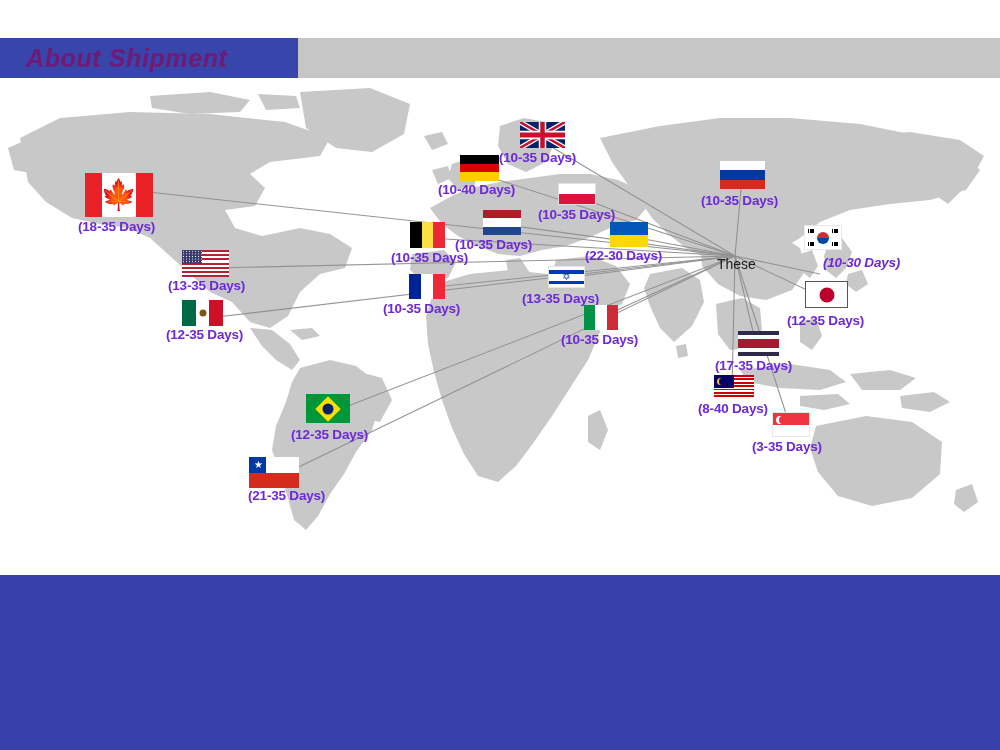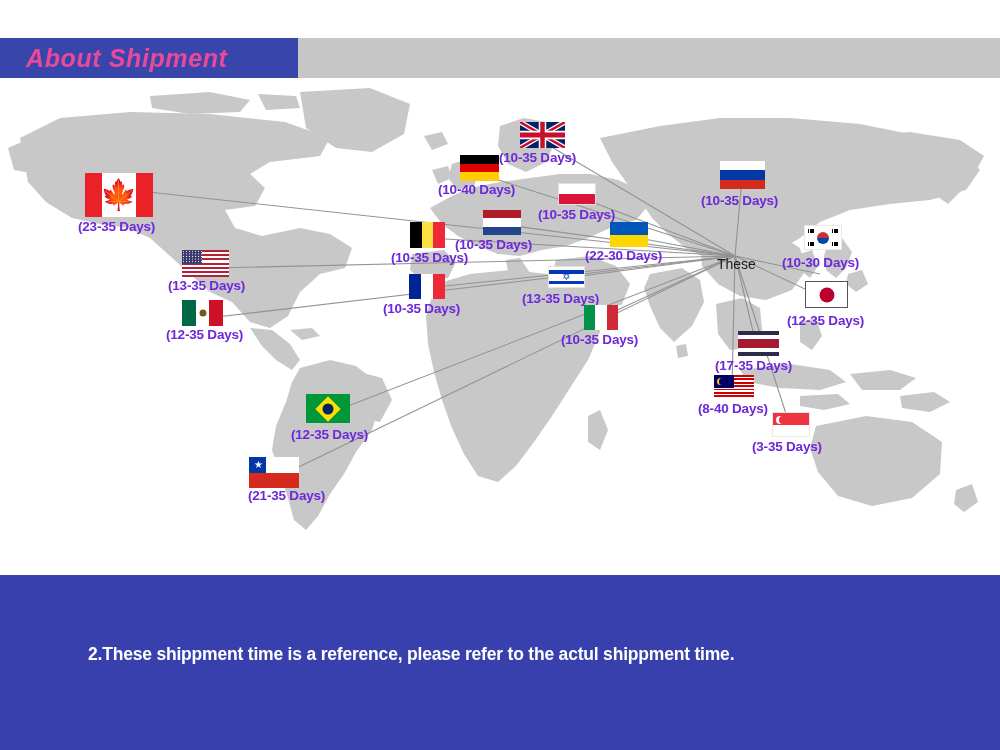--- a/index.html
+++ b/index.html
@@ -35,21 +35,21 @@
     height: 40px;
     background: #3845ab;
   }
   #header-title-text {
     position: absolute;
     left: 26px;
     top: 40px;
     width: 270px;
     height: 36px;
     line-height: 36px;
-    color: #ec4899;
+    color: #701a75;
     font-size: 25px;
     font-weight: bold;
     font-style: italic;
     letter-spacing: 0.6px;
     white-space: nowrap;
   }
 
   
   #map-area {
     position: absolute;
@@ -251,21 +251,21 @@
 
     <div id="hub-label">These</div>
 
     <div class="marker">
       <div class="flag" style="position:absolute;left:85px;top:95px;width:68px;height:44px;background:#ffffff;">
         <div style="position:absolute;left:0;top:0;width:17px;height:44px;background:#ea2126;"></div>
         <div style="position:absolute;right:0;top:0;width:17px;height:44px;background:#ea2126;"></div>
         <div style="position:absolute;left:50%;top:50%;transform:translate(-50%,-50%);
                     color:#ea2126;font-size:30px;line-height:30px;">🍁</div>
       </div>
-      <div class="flag-days" style="left:78px;top:141px;">(23-35 Days)</div>
+      <div class="flag-days" style="left:78px;top:141px;">(18-35 Days)</div>
     </div>
 
     <div class="marker">
       <div class="flag" style="position:absolute;left:182px;top:172px;width:47px;height:27px;background:#ffffff;">
         <div style="position:absolute;left:0;top:0;width:47px;height:27px;
              background:repeating-linear-gradient(#b22234 0 2.1px,#ffffff 2.1px 4.2px);"></div>
         <div style="position:absolute;left:0;top:0;width:20px;height:14px;background:#3c3b6e;
              background-image:radial-gradient(#ffffff 0.6px, transparent 0.7px);
              background-size:3px 2.6px;"></div>
       </div>
@@ -399,21 +399,21 @@
                     background:linear-gradient(180deg,#cd2e3a 50%,#0047a0 50%);"></div>
         <div style="position:absolute;left:3px;top:3px;width:6px;height:4px;
                     background:repeating-linear-gradient(90deg,#000 0 1.4px,transparent 1.4px 2.2px);"></div>
         <div style="position:absolute;right:3px;top:3px;width:6px;height:4px;
                     background:repeating-linear-gradient(90deg,#000 0 1.4px,transparent 1.4px 2.2px);"></div>
         <div style="position:absolute;left:3px;bottom:3px;width:6px;height:4px;
                     background:repeating-linear-gradient(90deg,#000 0 1.4px,transparent 1.4px 2.2px);"></div>
         <div style="position:absolute;right:3px;bottom:3px;width:6px;height:4px;
                     background:repeating-linear-gradient(90deg,#000 0 1.4px,transparent 1.4px 2.2px);"></div>
       </div>
-      <div class="flag-days" style="left:782px;top:177px;">(10-30 Days)</div>
+      <div class="flag-days" style="left:823px;top:177px;font-style:italic;">(10-30 Days)</div>
     </div>
 
     <div class="marker">
       <div class="flag" style="position:absolute;left:805px;top:203px;width:43px;height:27px;background:#ffffff;border:1px solid #555555;">
         <div style="position:absolute;left:50%;top:50%;transform:translate(-50%,-50%);
                     width:15px;height:15px;border-radius:50%;background:#bc002d;"></div>
       </div>
       <div class="flag-days" style="left:787px;top:235px;">(12-35 Days)</div>
     </div>
 
@@ -443,16 +443,15 @@
         <div style="position:absolute;left:0;top:0;width:100%;height:50%;background:#ef3340;"></div>
         <div style="position:absolute;left:3px;top:2.5px;width:8px;height:8px;border-radius:50%;background:#ffffff;"></div>
         <div style="position:absolute;left:6px;top:2.5px;width:7px;height:8px;border-radius:50%;background:#ef3340;"></div>
       </div>
       <div class="flag-days" style="left:752px;top:361px;">(3-35 Days)</div>
     </div>
 
   </div>
 
   <div id="footer-band">
-    <div class="footer-line" id="footer-line-2">2.These shippment time is a reference, please refer to the actul shippment time.</div>
   </div>
 
 </div>
 
 </body></html>

